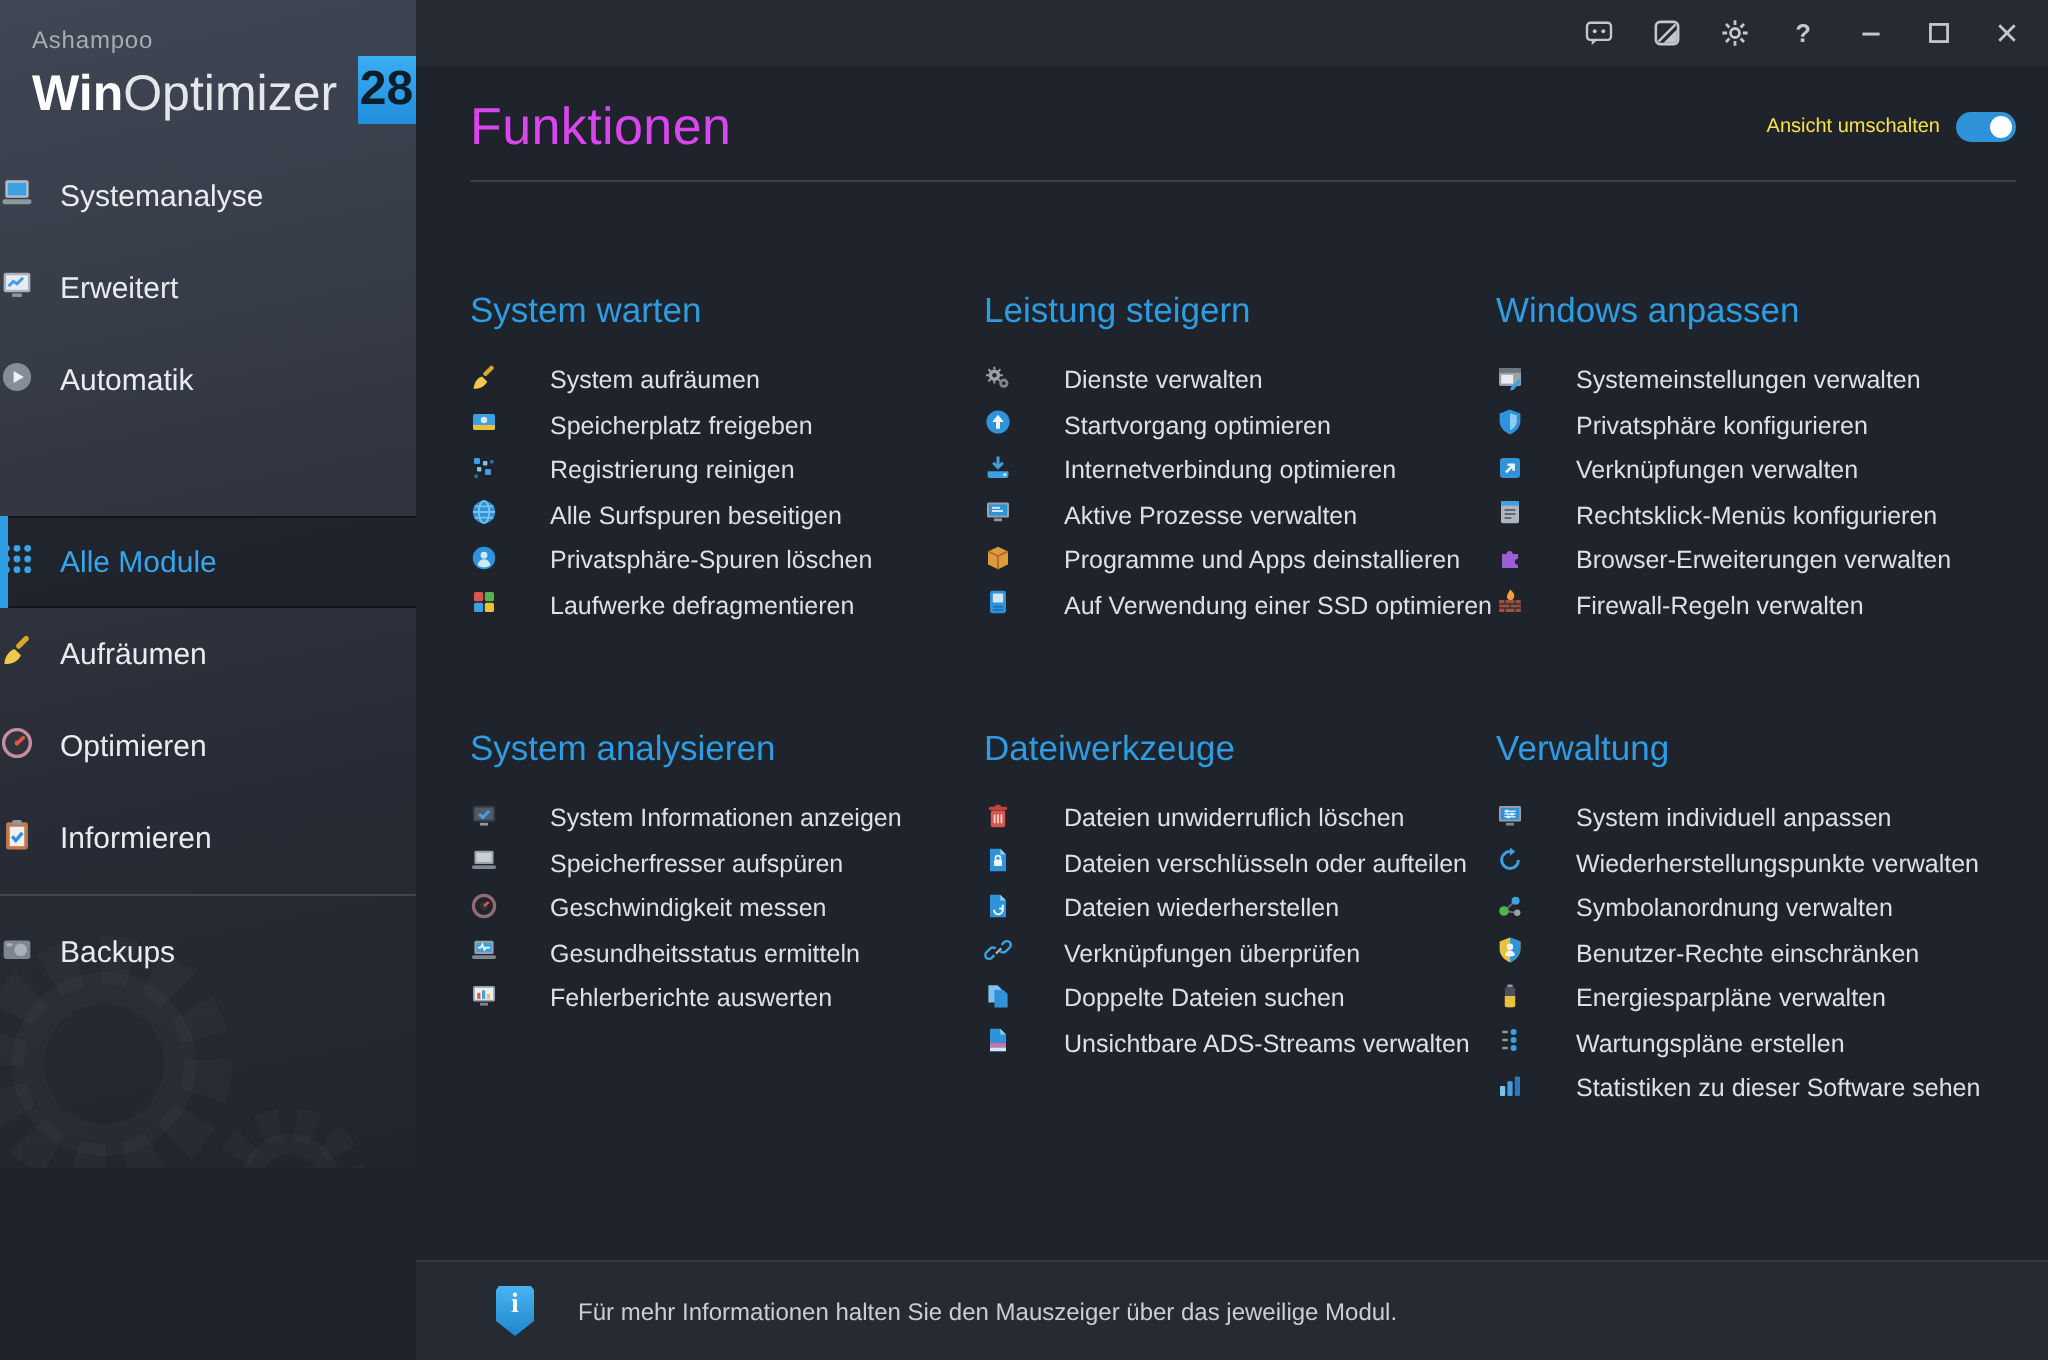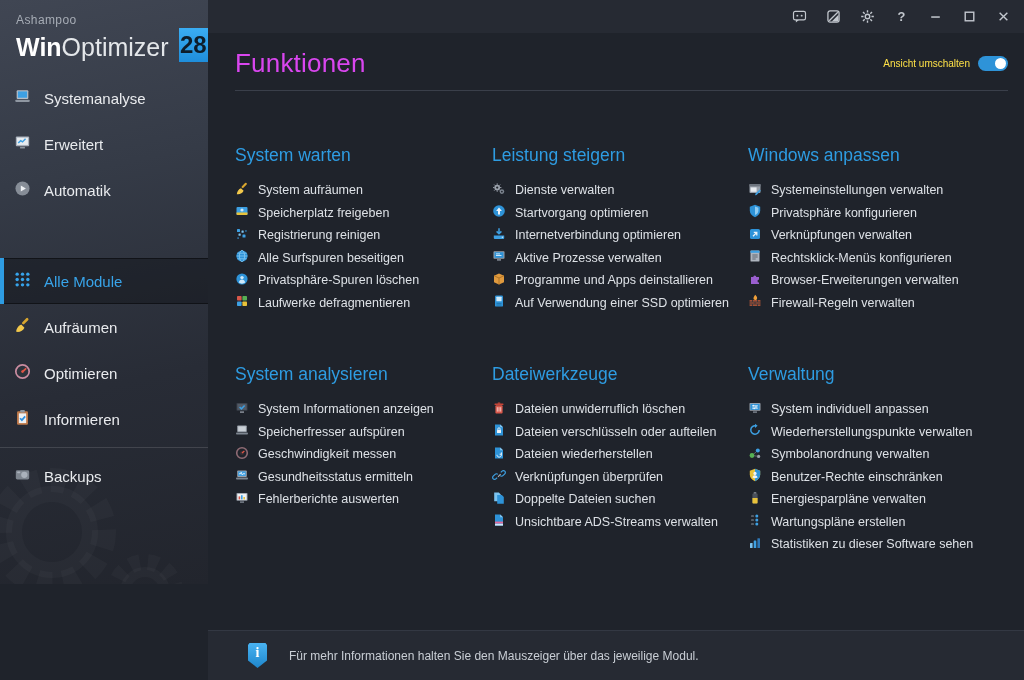--- a/index.html
+++ b/index.html
@@ -29,21 +29,21 @@
   .brand-product .l{font-weight:400;color:#e4e7ea;}
   .brand-badge{
     width:36px;height:34px;margin-left:10px;border-radius:0;
     background:linear-gradient(180deg,#3aadf3,#1f8edb);
     color:#0e1d2a;font-size:24px;font-weight:700;
     display:flex;align-items:center;justify-content:center;
   }
   .nav{position:relative;margin-top:13px;}
   .nav-item{
     position:relative;height:46px;display:flex;align-items:center;gap:13px;
-    padding-left:14px;font-size:15px;color:#e9ebee;cursor:pointer;
+    padding-left:0;font-size:15px;color:#e9ebee;cursor:pointer;
   }
   .nav-item svg{flex:none;}
   .nav-item.selected{
     background:rgba(12,15,20,.42);color:#38a4ea;
     box-shadow:inset 0 1px 0 rgba(0,0,0,.45), inset 0 -1px 0 rgba(0,0,0,.45);
     margin-top:45px;
   }
   .nav-item.selected::before{
     content:"";position:absolute;left:0;top:0;bottom:0;width:4px;background:#2e9ce2;
   }
@@ -60,21 +60,21 @@
   .page-title{font-size:26px;font-weight:400;color:#d946ef;letter-spacing:.2px;}
   .view-toggle{display:flex;align-items:center;gap:8px;}
   .view-toggle-label{font-size:10px;color:#fde047;}
   .toggle{width:30px;height:15px;border-radius:8px;background:#2e93d8;position:relative;cursor:pointer;}
   .toggle .knob{position:absolute;right:2px;top:2px;width:11px;height:11px;border-radius:50%;background:#ffffff;}
   .modules{
     margin-top:54px;display:grid;grid-template-columns:257px 256px auto;row-gap:50px;
   }
   .section h2{margin:0 0 13px;font-size:17.5px;font-weight:400;color:#2e9ce2;}
   .mod-item{
-    display:flex;align-items:center;gap:9px;height:22.5px;
+    display:flex;align-items:center;gap:26px;height:22.5px;
     font-size:12.5px;color:#dde1e6;cursor:pointer;white-space:nowrap;
   }
   .mod-item svg{flex:none;}
   
   .footer{
     position:absolute;left:208px;right:0;bottom:0;height:50px;background:#262a33;
     border-top:1px solid #333843;display:flex;align-items:center;
     padding-left:40px;gap:22px;box-sizing:border-box;
   }
   .info-badge{

